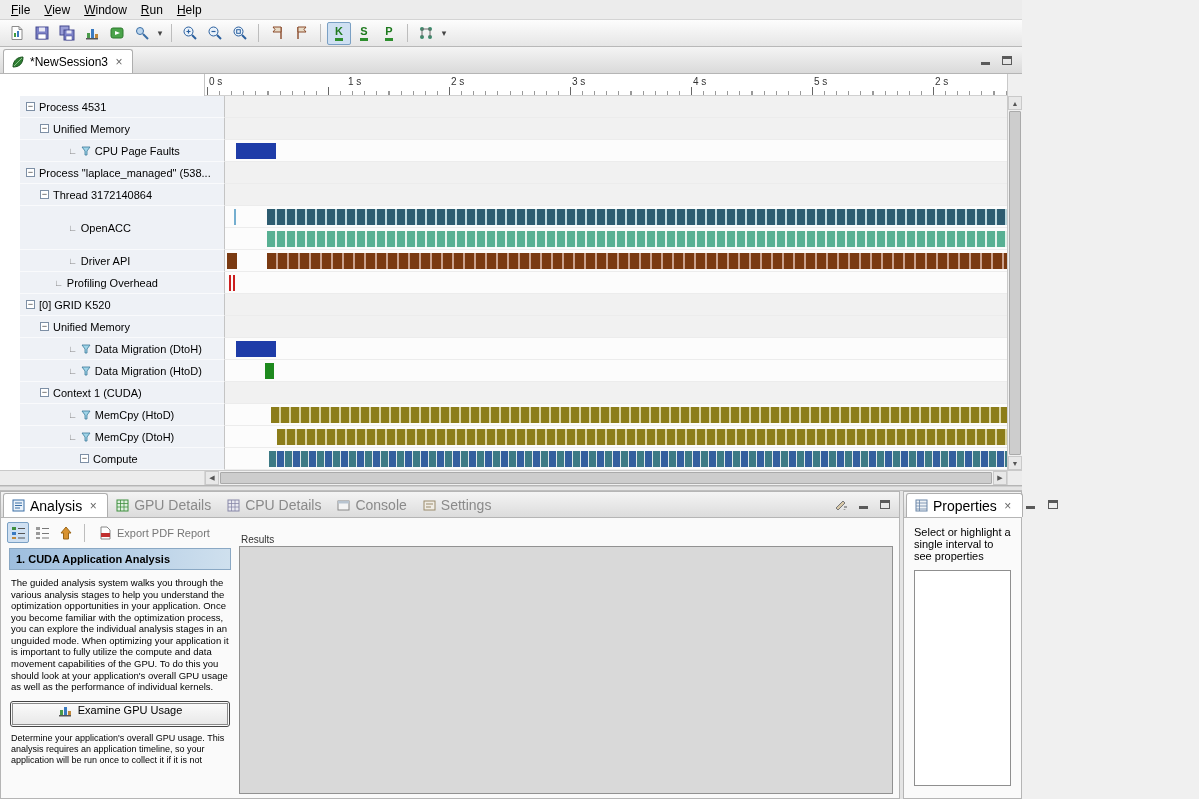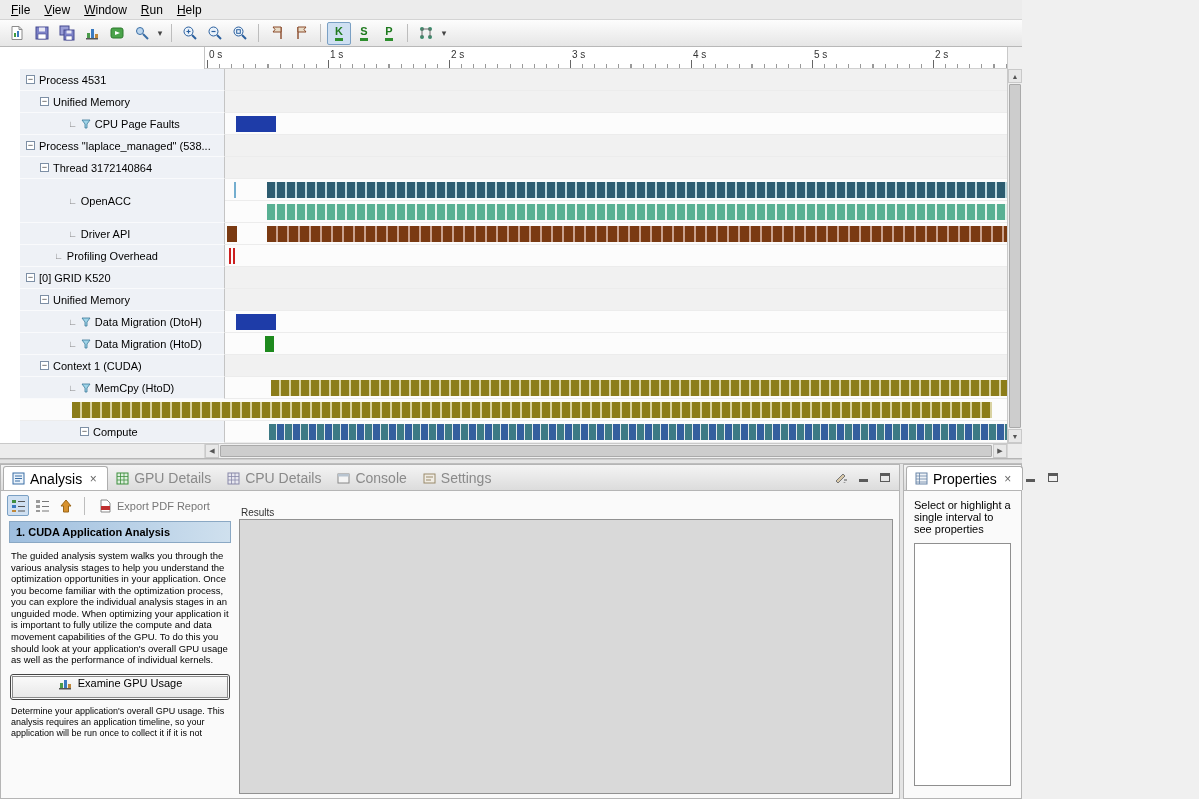--- a/index.html
+++ b/index.html
@@ -35,21 +35,21 @@
 
   
   .ruler-row { height:22px; display:flex; background:#fff; }
   .ruler-spacer { width:205px; border-right:1px solid #c4c4c4; background:#fff; }
   .ruler { position:relative; flex:1; border-bottom:1px solid #d0d0d0; overflow:hidden; }
   .ruler .ticks-minor { position:absolute; left:2px; right:0; bottom:0; height:4px;
     background:repeating-linear-gradient(90deg,#999 0 1px,transparent 1px 12.1px); }
   .ruler .ticks-major { position:absolute; left:2px; right:0; bottom:0; height:8px;
     background:repeating-linear-gradient(90deg,#666 0 1px,transparent 1px 121px); }
   .rl { position:absolute; top:2px; font-size:10px; color:#333; white-space:nowrap; }
-  .r0{left:4px}.r1{left:125px}.r2{left:246px}.r3{left:367px}.r4{left:488px}.r5{left:609px}.r6{left:730px}.r7{left:851px}.r8{left:971px}
+  .r0{left:4px}.r1{left:143px}.r2{left:246px}.r3{left:367px}.r4{left:488px}.r5{left:609px}.r6{left:730px}.r7{left:851px}.r8{left:971px}
   .ruler-corner { width:15px; background:#f0f0f0; border-left:1px solid #c9c9c9; }
 
   
   .rows { position:relative;margin-left:20px; }
   .row { display:flex; height:22px; padding-right:15px; }
   .row.dbl { height:44px; }
   .tree { width:205px; background:#eef1f6; border-right:1px solid #c4c4c4; border-bottom:1px solid #f9fafc; display:flex; align-items:center; gap:4px; overflow:hidden; white-space:nowrap; }
   .i0{padding-left:6px}.i1{padding-left:20px}.leaf1{padding-left:34px}.i2c{padding-left:60px}.leaf2{padding-left:48px}
   .mbox { flex:0 0 auto; width:9px; height:9px; border:1px solid #7d8fa5; background:#fff; display:inline-flex; align-items:center; justify-content:center; font-size:9px; line-height:7px; color:#333; }
   .mbox::before { content:"−"; }
@@ -233,20 +233,38 @@
           <circle cx="12" cy="4" r="2" fill="#3a8a6a"></circle>
           <circle cx="4" cy="12" r="2" fill="#3a8a6a"></circle>
           <circle cx="12" cy="12" r="2" fill="#3a8a6a"></circle>
           <path d="M4 4h8M4 4v8M12 4v8" stroke="#6a6a6a"></path>
         </svg>
     </span>
     <span class="dd"></span>
   </div>
 
   <div class="editor">
+    <div class="tabstrip">
+      <div class="etab">
+        <svg width="14" height="14">
+            <path d="M2 12 C2 5 7 2 12 2 C12 9 8 12 2 12z" fill="#2e7d32" stroke="#1c5220"></path>
+            <path d="M3 11 C6 8 8 6 11 3" stroke="#9fd49f" fill="none" stroke-width="0.8"></path>
+          </svg>
+        <span>*NewSession3</span>
+        <span class="close"></span>
+      </div>
+      <div class="winbtns">
+        <span class="wbtn">
+            <span class="mini-glyph"></span>
+          </span>
+        <span class="wbtn">
+            <span class="max-glyph"></span>
+          </span>
+      </div>
+    </div>
 
     <div class="ruler-row">
       <div class="ruler-spacer"></div>
       <div class="ruler">
         <span class="rl r0">0 s</span>
         <span class="rl r1">1 s</span>
         <span class="rl r2">2 s</span>
         <span class="rl r3">3 s</span>
         <span class="rl r4">4 s</span>
         <span class="rl r5">5 s</span>
@@ -401,20 +419,27 @@
               <path d="M1 1 H9 L6 5 V9 H4 V5 Z" fill="#9fd4e8" stroke="#3a7a9a" stroke-width="0.8"></path>
             </svg>
           <span class="tl">MemCpy (HtoD)</span>
         </div>
         <div class="track">
           <div class="bar b-mch"></div>
         </div>
       </div>
 
       <div class="row">
+        <div class="tree leaf2">
+          <span class="corner"></span>
+          <svg class="funnel" width="10" height="10">
+              <path d="M1 1 H9 L6 5 V9 H4 V5 Z" fill="#9fd4e8" stroke="#3a7a9a" stroke-width="0.8"></path>
+            </svg>
+          <span class="tl">MemCpy (DtoH)</span>
+        </div>
         <div class="track">
           <div class="bar b-mcd"></div>
         </div>
       </div>
 
       <div class="row">
         <div class="tree i2c">
           <span class="mbox"></span>
           <span class="tl">Compute</span>
         </div>

